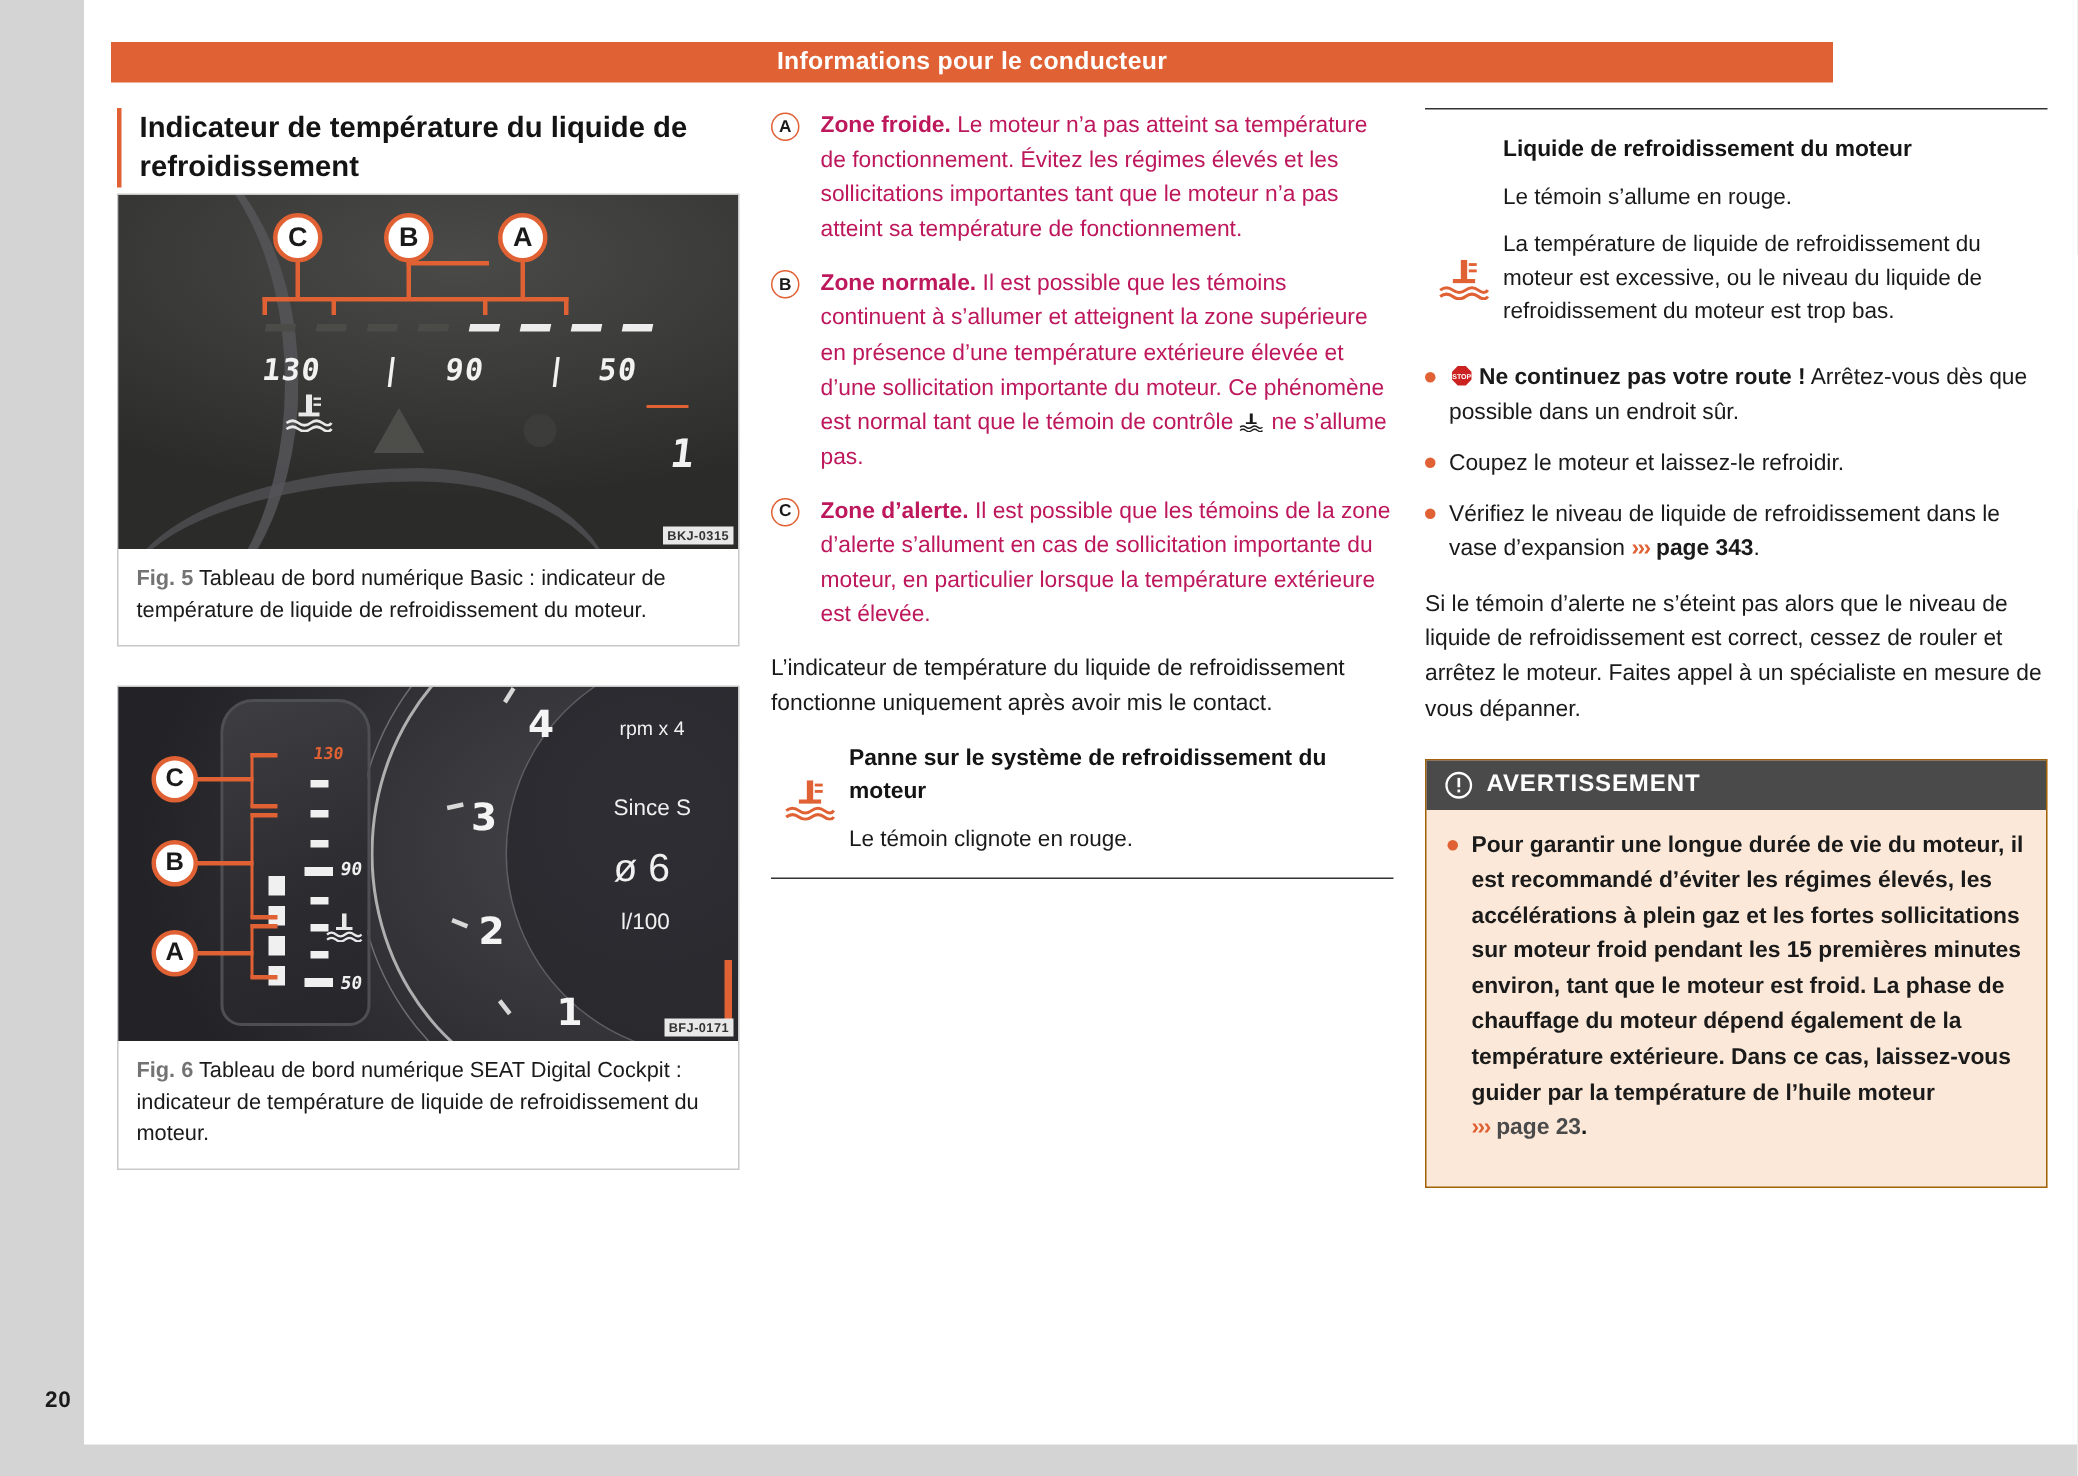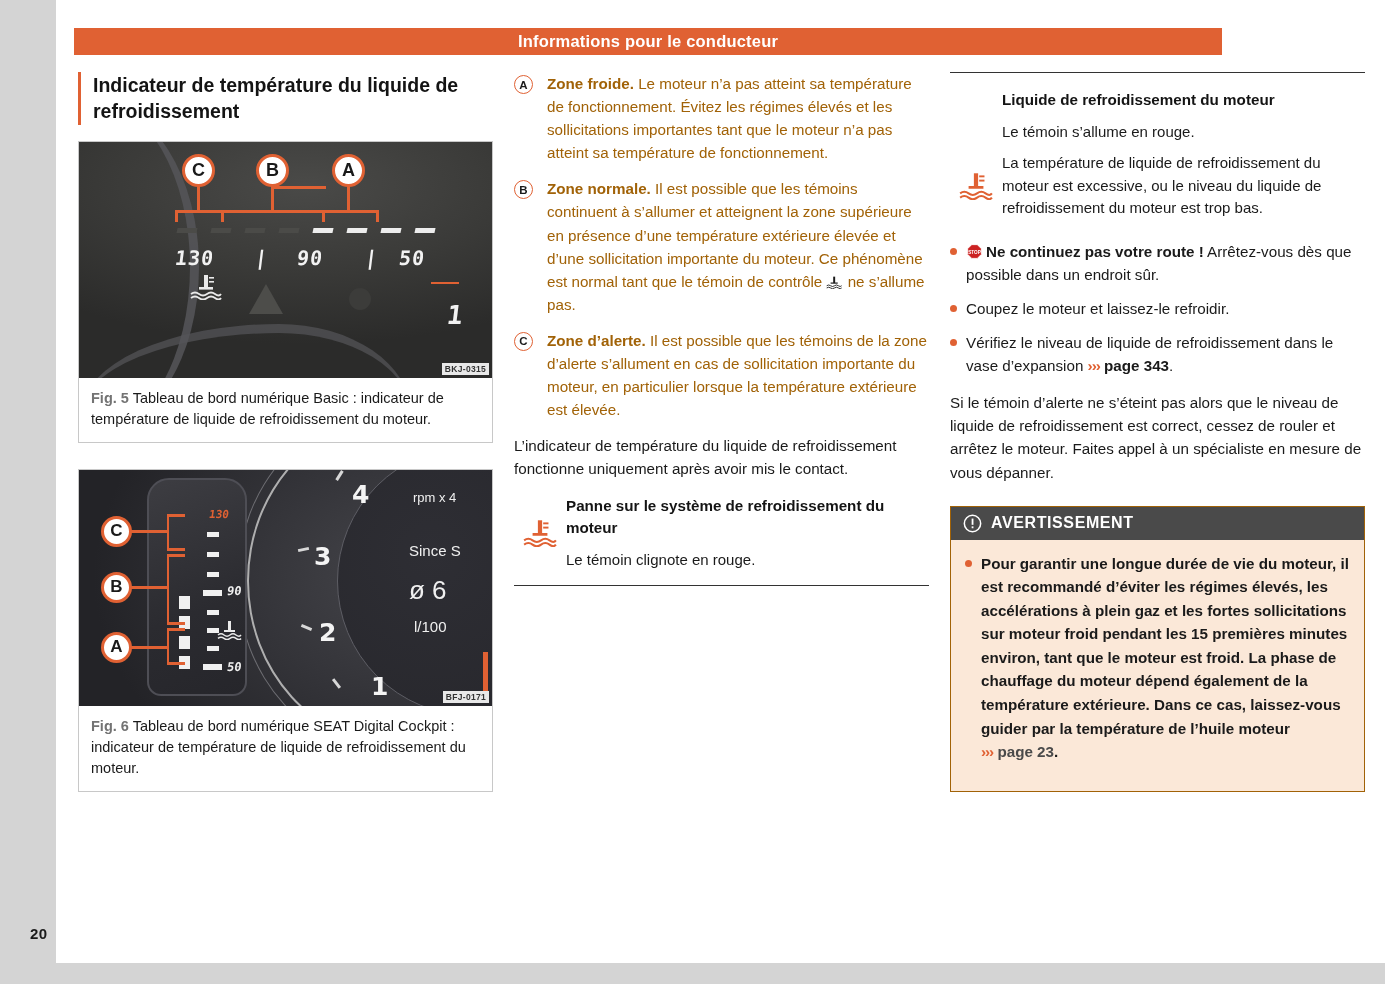--- a/index.html
+++ b/index.html
@@ -39,21 +39,21 @@
   .col { width: 415px; position: relative; }
   .col.mid { margin-left: 21px; }
   .col.right { margin-left: 21px; }
 
   
   .sect-title {
     border-left: 3.5px solid #e06133;
     padding-left: 12px;
     font-size: 19.5px; font-weight: bold; line-height: 1.35;
     color: #141414;
-    margin-bottom: 16px;
+    margin-bottom: 4px;
   }
   .figblock {
     border: 1px solid #c8c8c8;
     margin-bottom: 26px;
     background: #fff;
   }
   .figimg {
     position: relative;
     height: 236px;
     overflow: hidden;
@@ -220,21 +220,21 @@
   .abc-badge {
     flex: 0 0 auto;
     width: 19px; height: 19px; border-radius: 50%;
     border: 1.4px solid #e06133;
     color: #1a1a1a;
     font-size: 11.5px; font-weight: bold;
     display: flex; align-items: center; justify-content: center;
     margin-right: 14px; margin-top: 3px;
   }
   .abc-text {
-    font-size: 15.2px; line-height: 1.52; color: #a16207;
+    font-size: 15.2px; line-height: 1.52; color: #be185d;
   }
   .abc-text b { font-weight: bold; }
   .subhead {
     font-size: 15.5px; font-weight: bold; color: #141414;
     margin: 26px 0 16px 0;
   }
   .tell-row { display: flex; margin-bottom: 4px; }
   .tell-icon { flex: 0 0 auto; width: 52px; display:flex; align-items:center; justify-content:center; }
   .tell-body { flex: 1 1 auto; }
   .tell-title { font-size: 15.2px; font-weight: bold; line-height: 1.5; color:#141414; }

